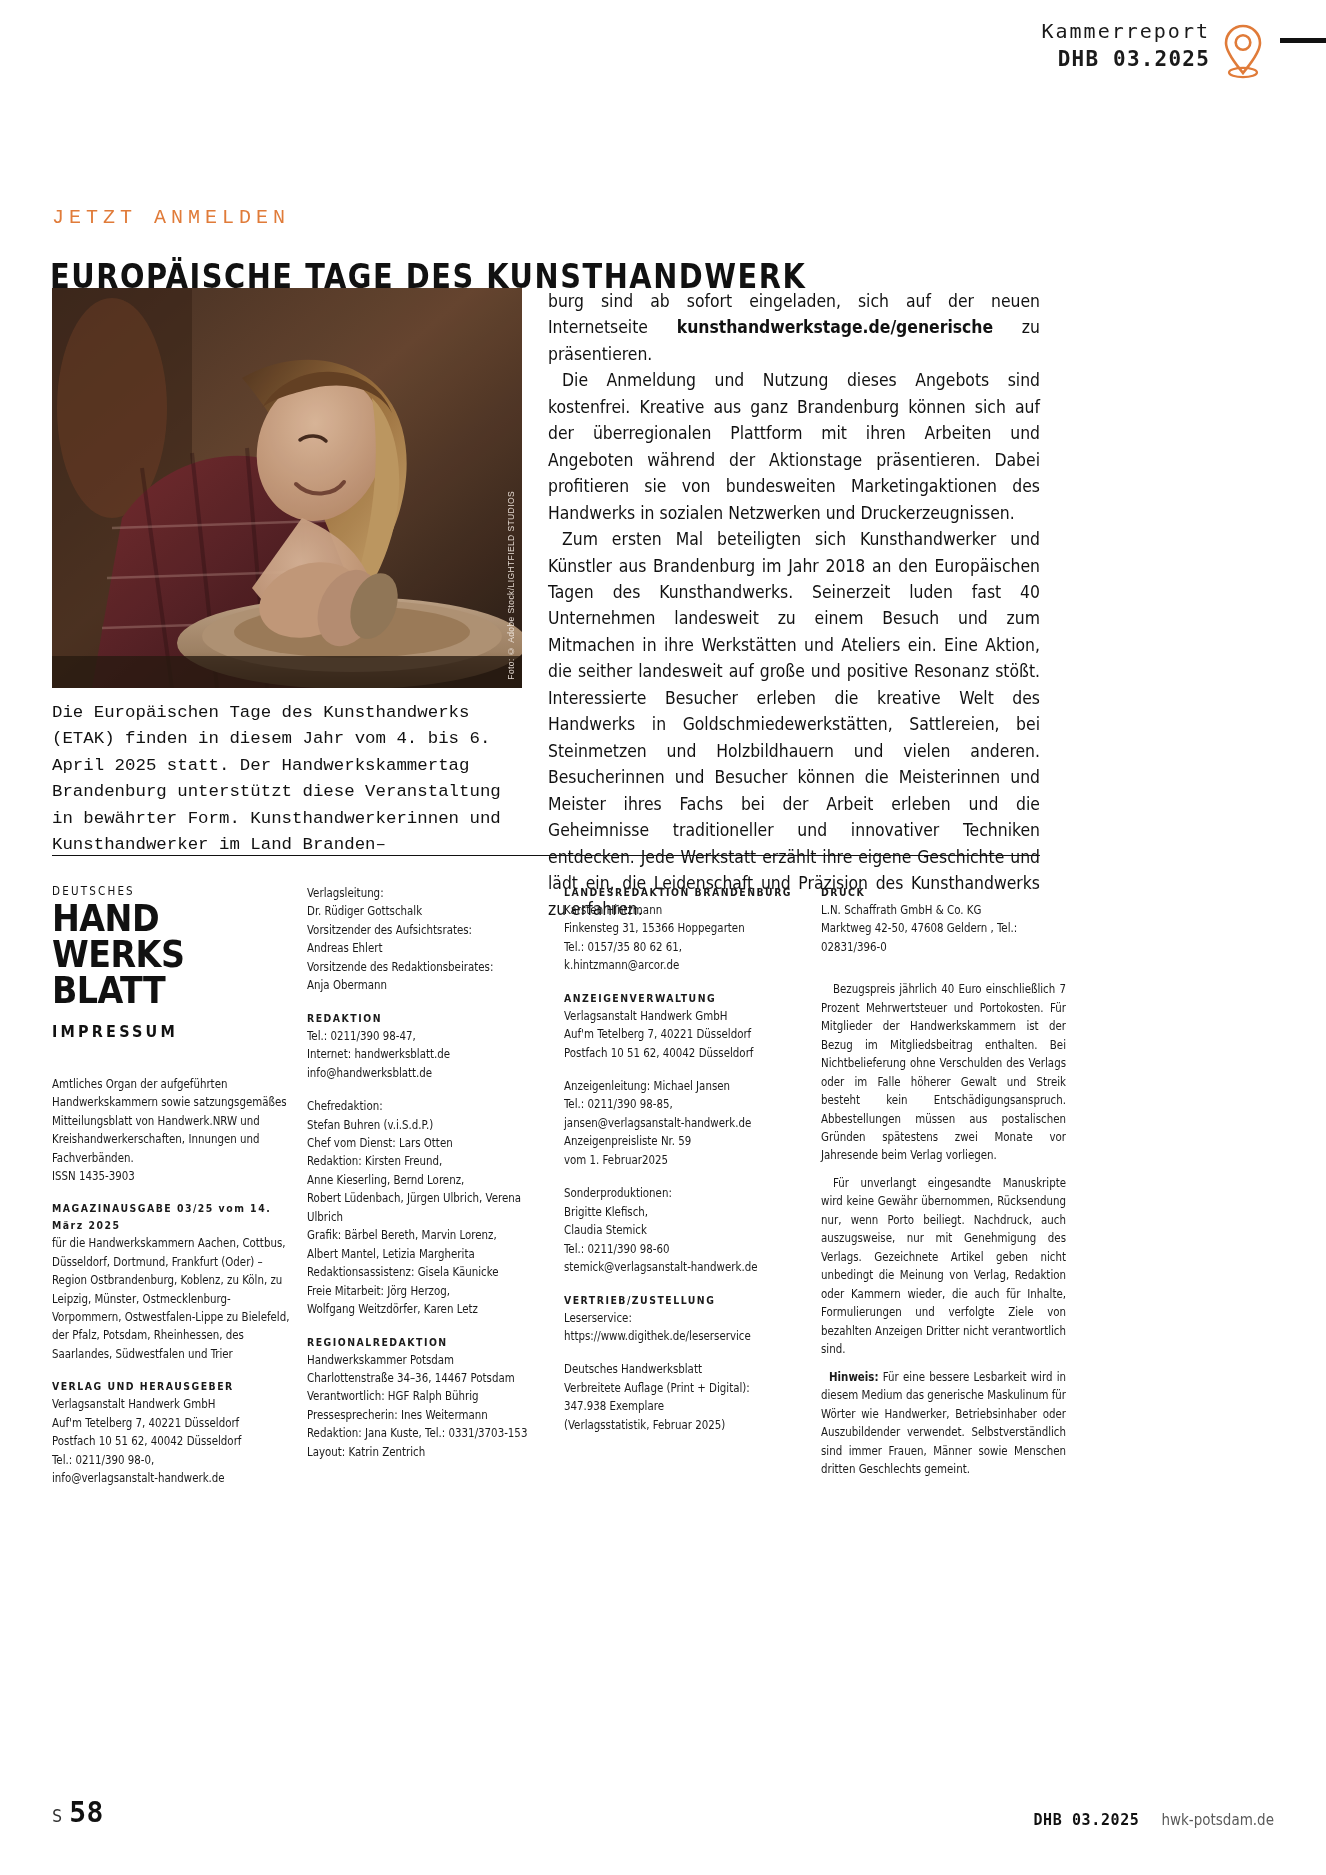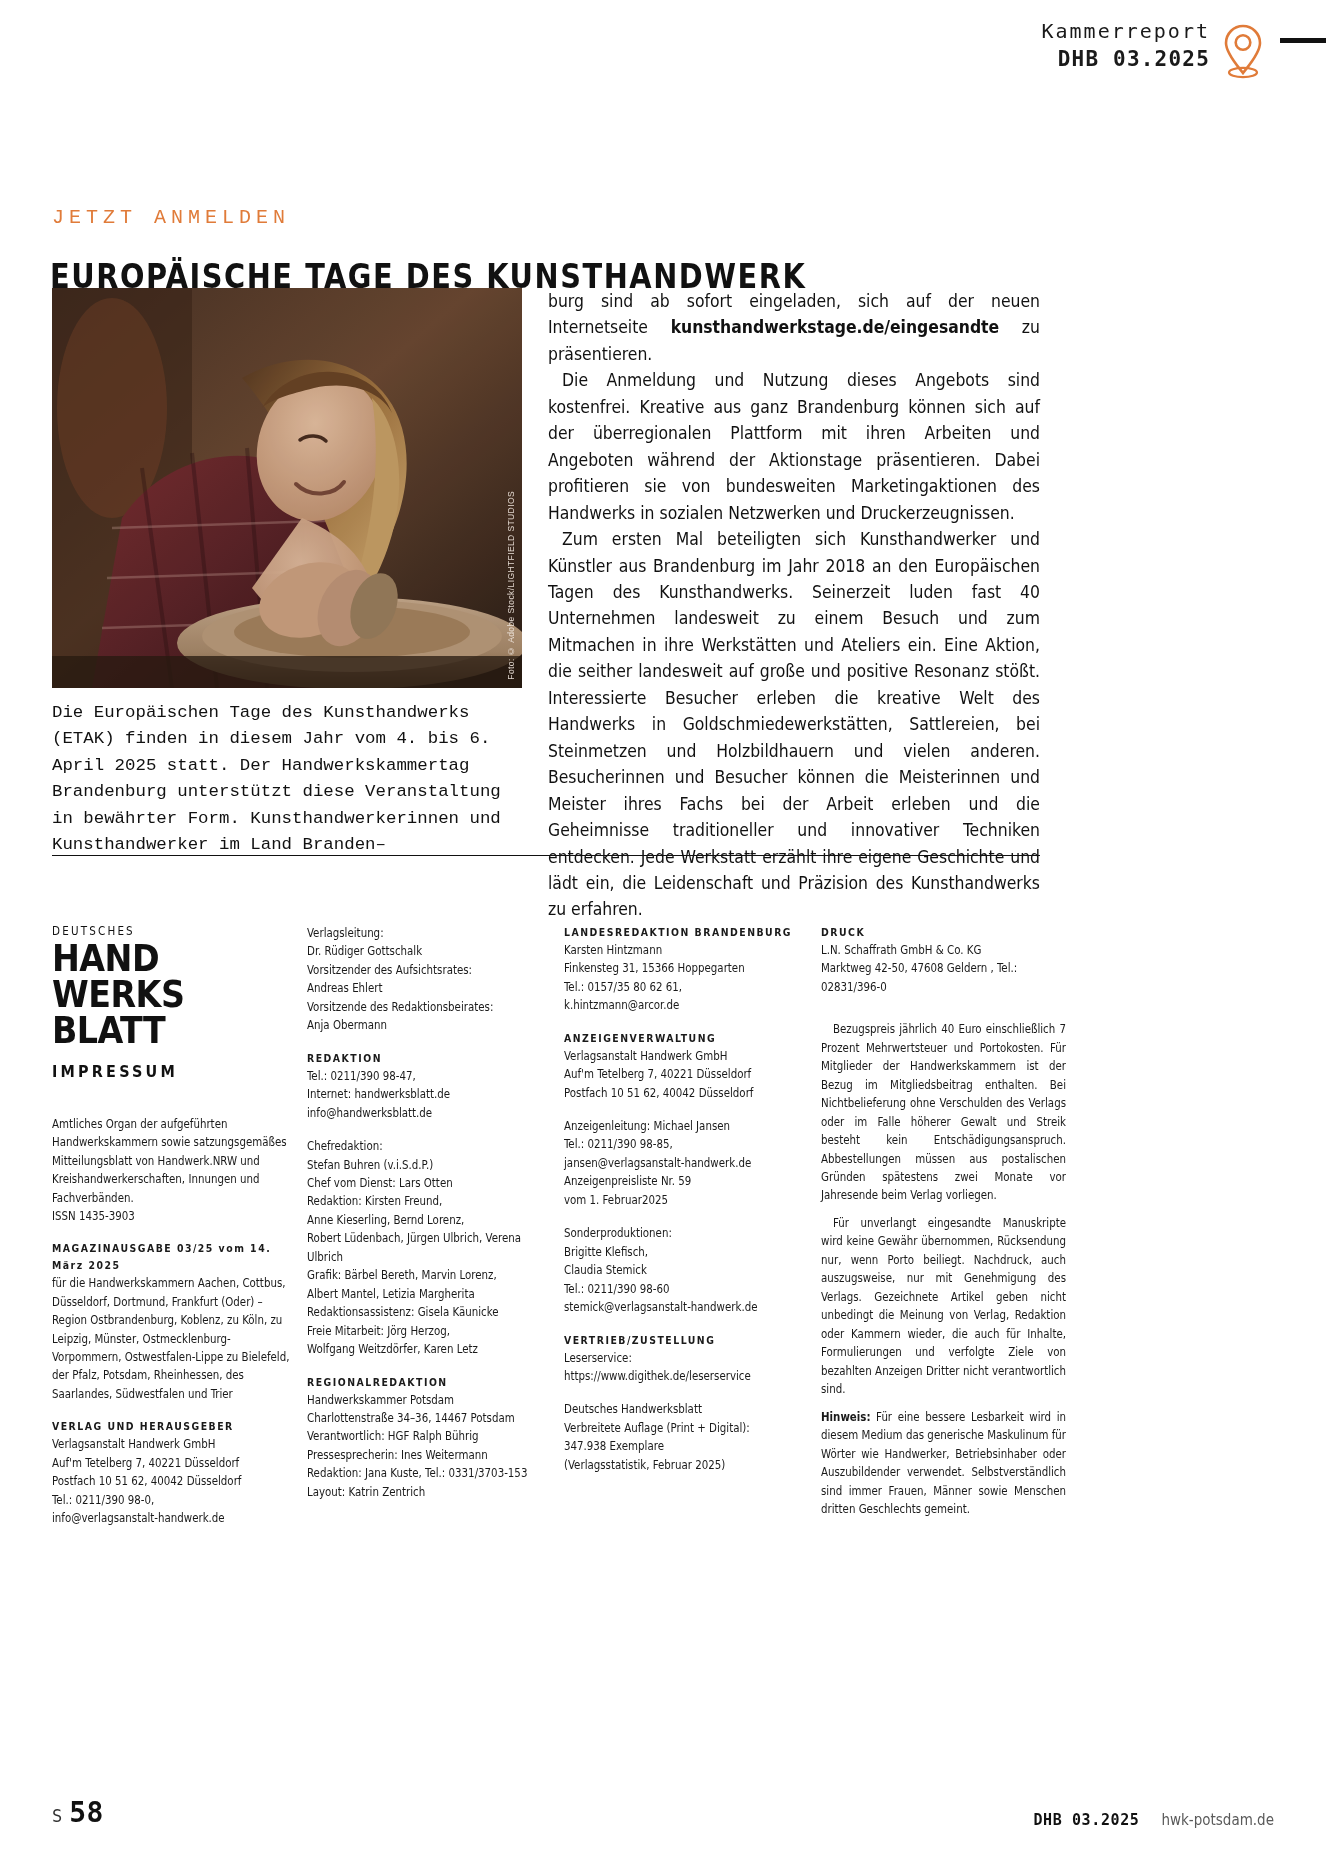--- a/index.html
+++ b/index.html
@@ -118,21 +118,21 @@
   .divider {
     position:absolute;
     left:52px; top: 855px;
     width: 988px; height: 1px;
     background:#111;
   }
 
   
   .impressum {
     position:absolute;
-    left:52px; top: 924px;
+    left:52px; top: 884px;
     width: 990px;
     display:grid;
     grid-template-columns: 243px 245px 245px 245px;
     column-gap: 12px;
   }
   .imp-col { font-family: "DejaVu Sans Condensed", "DejaVu Sans", sans-serif; }
   .imp-col p {
     margin: 0;
     font-size: 11.4px;
     line-height: 1.62;
@@ -163,21 +163,21 @@
     color:#111;
   }
   .masthead-impressum {
     margin-top: 13px;
     font-size: 16px;
     letter-spacing: 3.2px;
     font-weight: 700;
     color:#111;
   }
   .just { text-align: justify; }
-  .bold { font-weight: 700; }
+  .bold { font-weight: 700; margin-left: 8px; }
 
   
   .footer {
     position:absolute;
     left:52px; right:52px; bottom: 46px;
     display:flex; justify-content:space-between; align-items:flex-end;
   }
   .pg { display:flex; align-items:baseline; }
   .pg-s {
     font-family:"DejaVu Sans Mono", monospace;
@@ -293,21 +293,21 @@
     </svg>
     <div class="photo-credit">Foto: © Adobe Stock/LIGHTFIELD STUDIOS</div>
   </div>
 
   <div class="col-left-body">
     <p>Die Europäischen Tage des Kunsthandwerks (ETAK) finden in diesem Jahr vom 4. bis 6. April 2025 statt. Der Handwerkskammertag Brandenburg unterstützt diese Veranstaltung in bewährter Form. Kunsthandwerkerinnen und Kunsthandwerker im Land Branden–</p>
   </div>
 
   <div class="col-right-body">
     <p>
-      <span>burg sind ab sofort eingeladen, sich auf der neuen Internetseite </span><b>kunsthandwerkstage.de/eingesandte</b><span> zu präsentieren.</span>
+      <span>burg sind ab sofort eingeladen, sich auf der neuen Internetseite </span><b>kunsthandwerkstage.de/generische</b><span> zu präsentieren.</span>
     </p>
     <p>Die Anmeldung und Nutzung dieses Angebots sind kostenfrei. Kreative aus ganz Brandenburg können sich auf der überregionalen Plattform mit ihren Arbeiten und Angeboten während der Aktionstage präsentieren. Dabei profitieren sie von bundesweiten Marketingaktionen des Handwerks in sozialen Netzwerken und Druckerzeugnissen.</p>
     <p>Zum ersten Mal beteiligten sich Kunsthandwerker und Künstler aus Brandenburg im Jahr 2018 an den Europäischen Tagen des Kunsthandwerks. Seinerzeit luden fast 40 Unternehmen landesweit zu einem Besuch und zum Mitmachen in ihre Werkstätten und Ateliers ein. Eine Aktion, die seither landesweit auf große und positive Resonanz stößt. Interessierte Besucher erleben die kreative Welt des Handwerks in Goldschmiedewerkstätten, Sattlereien, bei Steinmetzen und Holzbildhauern und vielen anderen. Besucherinnen und Besucher können die Meisterinnen und Meister ihres Fachs bei der Arbeit erleben und die Geheimnisse traditioneller und innovativer Techniken entdecken. Jede Werkstatt erzählt ihre eigene Geschichte und lädt ein, die Leidenschaft und Präzision des Kunsthandwerks zu erfahren.</p>
   </div>
 
   <div class="divider"></div>
 
   <div class="impressum">
 
     <div class="imp-col">

